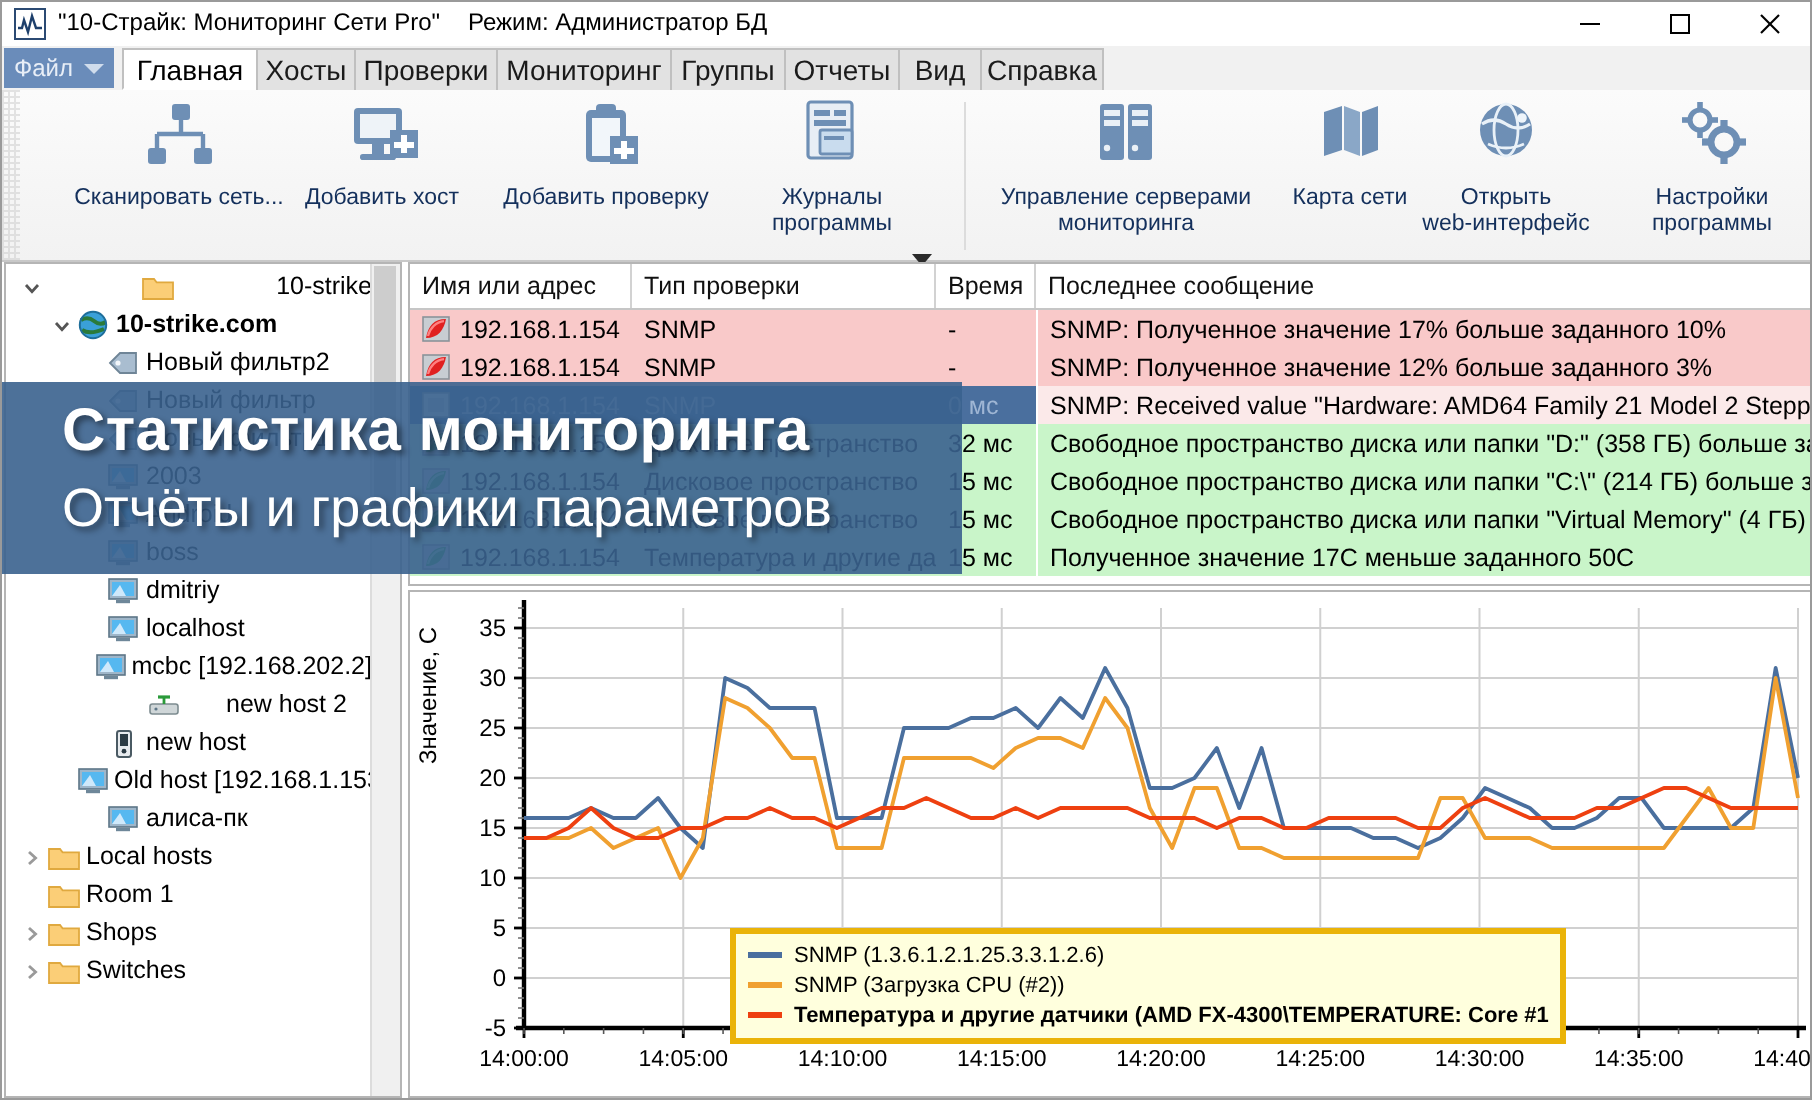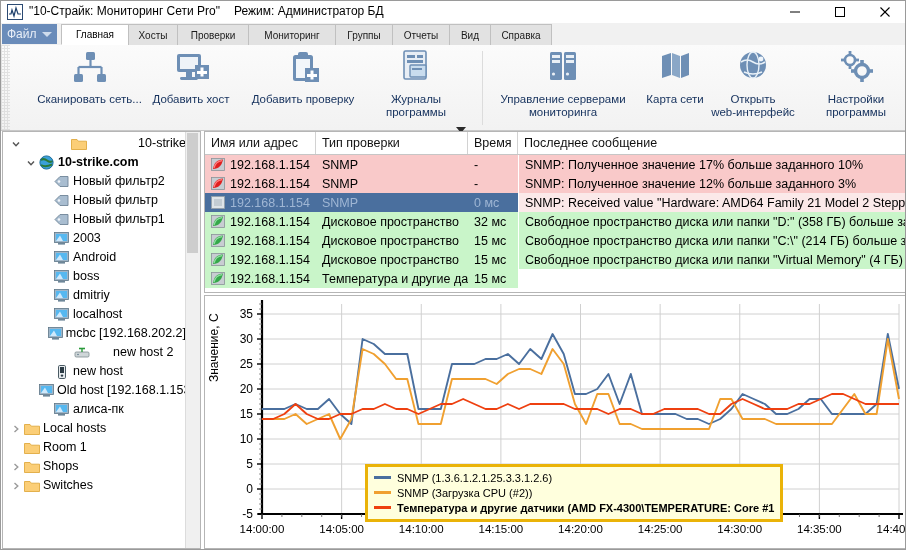--- a/index.html
+++ b/index.html
@@ -31,21 +31,21 @@
   
   .tabstrip{position:absolute;left:0;top:22px;width:906px;height:22px;
      background:#f1f1f1;border-bottom:1px solid #c6c6c6;}
   .filebtn{position:absolute;left:1px;top:1px;width:55px;height:20px;
      background:#6a8cba;color:#e8eef7;font-size:12px;
      display:flex;align-items:center;padding-left:5px;box-sizing:border-box;}
   .fb-arrow{width:0;height:0;border-left:5px solid transparent;
      border-right:5px solid transparent;border-top:5px solid #cfdcec;
      margin-left:5px;}
   .rtab{position:absolute;top:1px;height:21px;
-     font-size:10px;color:#1b1b1b;background:#e2e2e2;
+     font-size:14px;color:#1b1b1b;background:#e2e2e2;
      border-left:1px solid #c0c0c0;border-right:1px solid #c0c0c0;
      border-top:1px solid #c0c0c0;
      display:flex;align-items:center;justify-content:center;
      box-sizing:border-box;}
   .rtab.active{background:#ffffff;border-bottom:1px solid #fff;color:#000;
      font-weight:normal;}
 
   
   .ribbon{position:absolute;left:0;top:44px;width:906px;height:85px;
      background:#84cc16;border-bottom:1px solid #c8c8c8;}
@@ -627,20 +627,21 @@
           <div class="cell" style="left: 0px; width: 111px; background: rgb(201, 245, 201); color: rgb(0, 0, 0);">
             <span class="rowico"><svg width="14" height="13" viewBox="0 0 14 13">
                 <rect x="0.5" y="0.5" width="13" height="12" fill="#c8cdd2" stroke="#8b9399" stroke-width="0.8"></rect>
                 <path d="M2,11 C3,5 6,1.5 12,1.5 C11,7 8,11 2,11 Z" fill="#35a84a"></path>
                 <path d="M3,10 C4,6 7,3 11,2.6" fill="none" stroke="#90e0a0" stroke-width="1.1"></path>
               </svg></span>
             <span>192.168.1.154</span>
           </div>
           <div class="cell" style="left: 111px; width: 152px; background: rgb(201, 245, 201); color: rgb(0, 0, 0);">Температура и другие датчи</div>
           <div class="cell" style="left: 263px; width: 50px; background: rgb(201, 245, 201); color: rgb(0, 0, 0);">15 мс</div>
+          <div class="cell msg" style="left: 313px; width: 389px; background: rgb(201, 245, 201); color: rgb(0, 0, 0);">Полученное значение 17С меньше заданного 50С</div>
         </div>
       </div>
   </div>
 
   <div class="chart">
     <div class="ylabel">Значение, С</div>
     <svg id="chart-svg" width="700" height="252" viewBox="0 0 700 252">
         <line x1="57" y1="193" x2="694" y2="193" stroke="#d0d0d0" stroke-width="1"></line>
         <line x1="57" y1="168" x2="694" y2="168" stroke="#d0d0d0" stroke-width="1"></line>
         <line x1="57" y1="143" x2="694" y2="143" stroke="#d0d0d0" stroke-width="1"></line>
@@ -775,14 +776,18 @@
           <span class="lgswatch" style="background: rgb(240, 160, 48);"></span>
           <span>SNMP (Загрузка CPU (#2))</span>
         </div>
         <div class="lgrow bold">
           <span class="lgswatch" style="background: rgb(238, 64, 16);"></span>
           <span>Температура и другие датчики (AMD FX-4300\TEMPERATURE:  Core #1</span>
         </div>
       </div>
   </div>
 
+  <div class="banner">
+    <div class="b1">Статистика мониторинга</div>
+    <div class="b2">Отчёты и графики параметров</div>
+  </div>
 
 </div>
 
 </body></html>

